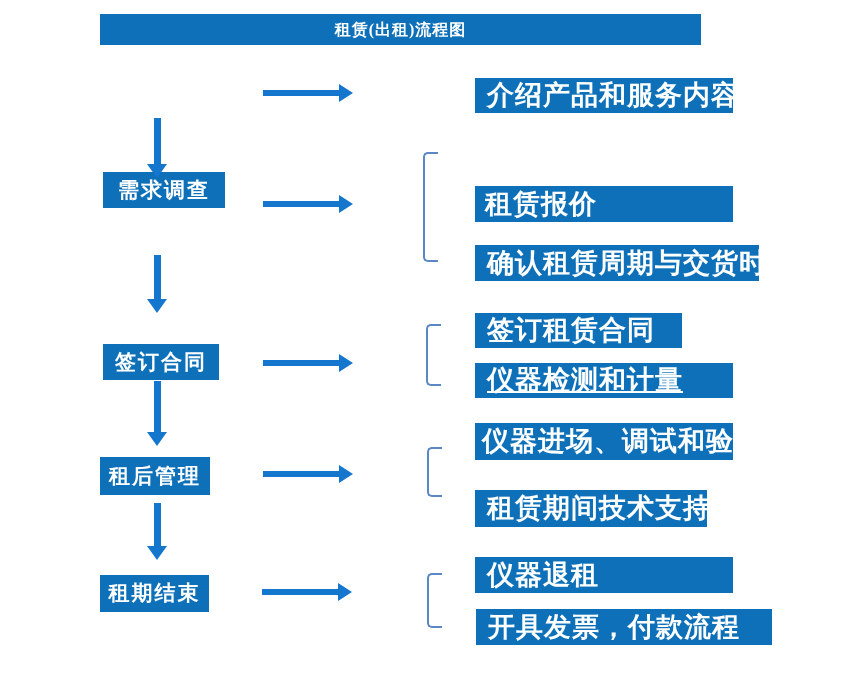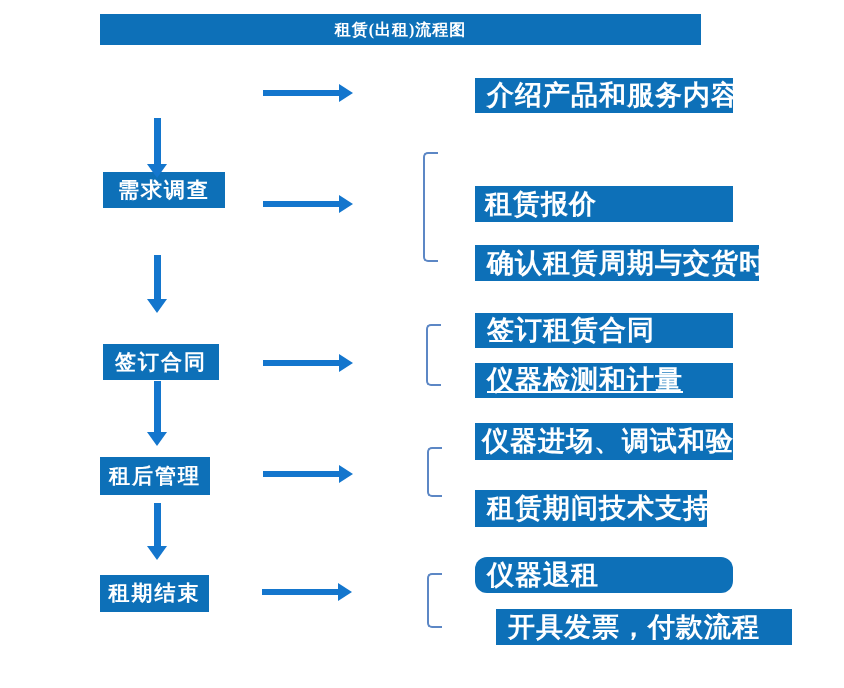--- a/index.html
+++ b/index.html
@@ -84,26 +84,26 @@
   <div class="box title-bar" style="left:100px;top:14px;width:601px;height:31px;">租赁(出租)流程图</div>
 
   <div class="box step-box" style="left:103px;top:172px;width:122px;height:36px;">需求调查</div>
   <div class="box step-box" style="left:103px;top:344px;width:116px;height:36px;">签订合同</div>
   <div class="box step-box" style="left:100px;top:457px;width:110px;height:38px;">租后管理</div>
   <div class="box step-box" style="left:100px;top:575px;width:109px;height:37px;">租期结束</div>
 
   <div class="box detail-box" style="left:443px;top:78px;width:258px;height:35px;">介绍产品和服务内容</div>
   <div class="box detail-box" style="left:443px;top:186px;width:258px;height:36px;padding-left:10px;">租赁报价</div>
   <div class="box detail-box" style="left:443px;top:245px;width:284px;height:36px;">确认租赁周期与交货时间</div>
-  <div class="box detail-box" style="left:443px;top:313px;width:258px;height:35px;">签订租赁合同</div>
+  <div class="box detail-box" style="left:443px;top:313px;width:207px;height:35px;">签订租赁合同</div>
   <div class="box detail-box" style="left:443px;top:363px;width:258px;height:35px;text-decoration:underline;">仪器检测和计量</div>
   <div class="box detail-box" style="left:443px;top:423px;width:258px;height:37px;padding-left:7px;">仪器进场、调试和验收</div>
   <div class="box detail-box" style="left:443px;top:490px;width:232px;height:37px;">租赁期间技术支持和指导</div>
-  <div class="box detail-box" style="left:443px;top:557px;width:258px;height:36px;border-radius:12px;">仪器退租</div>
-  <div class="box detail-box" style="left:464px;top:609px;width:296px;height:36px;">开具发票，付款流程</div>
+  <div class="box detail-box" style="left:443px;top:557px;width:258px;height:36px;">仪器退租</div>
+  <div class="box detail-box" style="left:444px;top:609px;width:296px;height:36px;">开具发票，付款流程</div>
 
   <div class="h-arrow" style="left:263px;top:84px;width:90px;">
     <span class="shaft"></span>
       <span class="head"></span>
   </div>
   <div class="h-arrow" style="left:263px;top:195px;width:90px;">
     <span class="shaft"></span>
       <span class="head"></span>
   </div>
   <div class="h-arrow" style="left:263px;top:354px;width:90px;">

